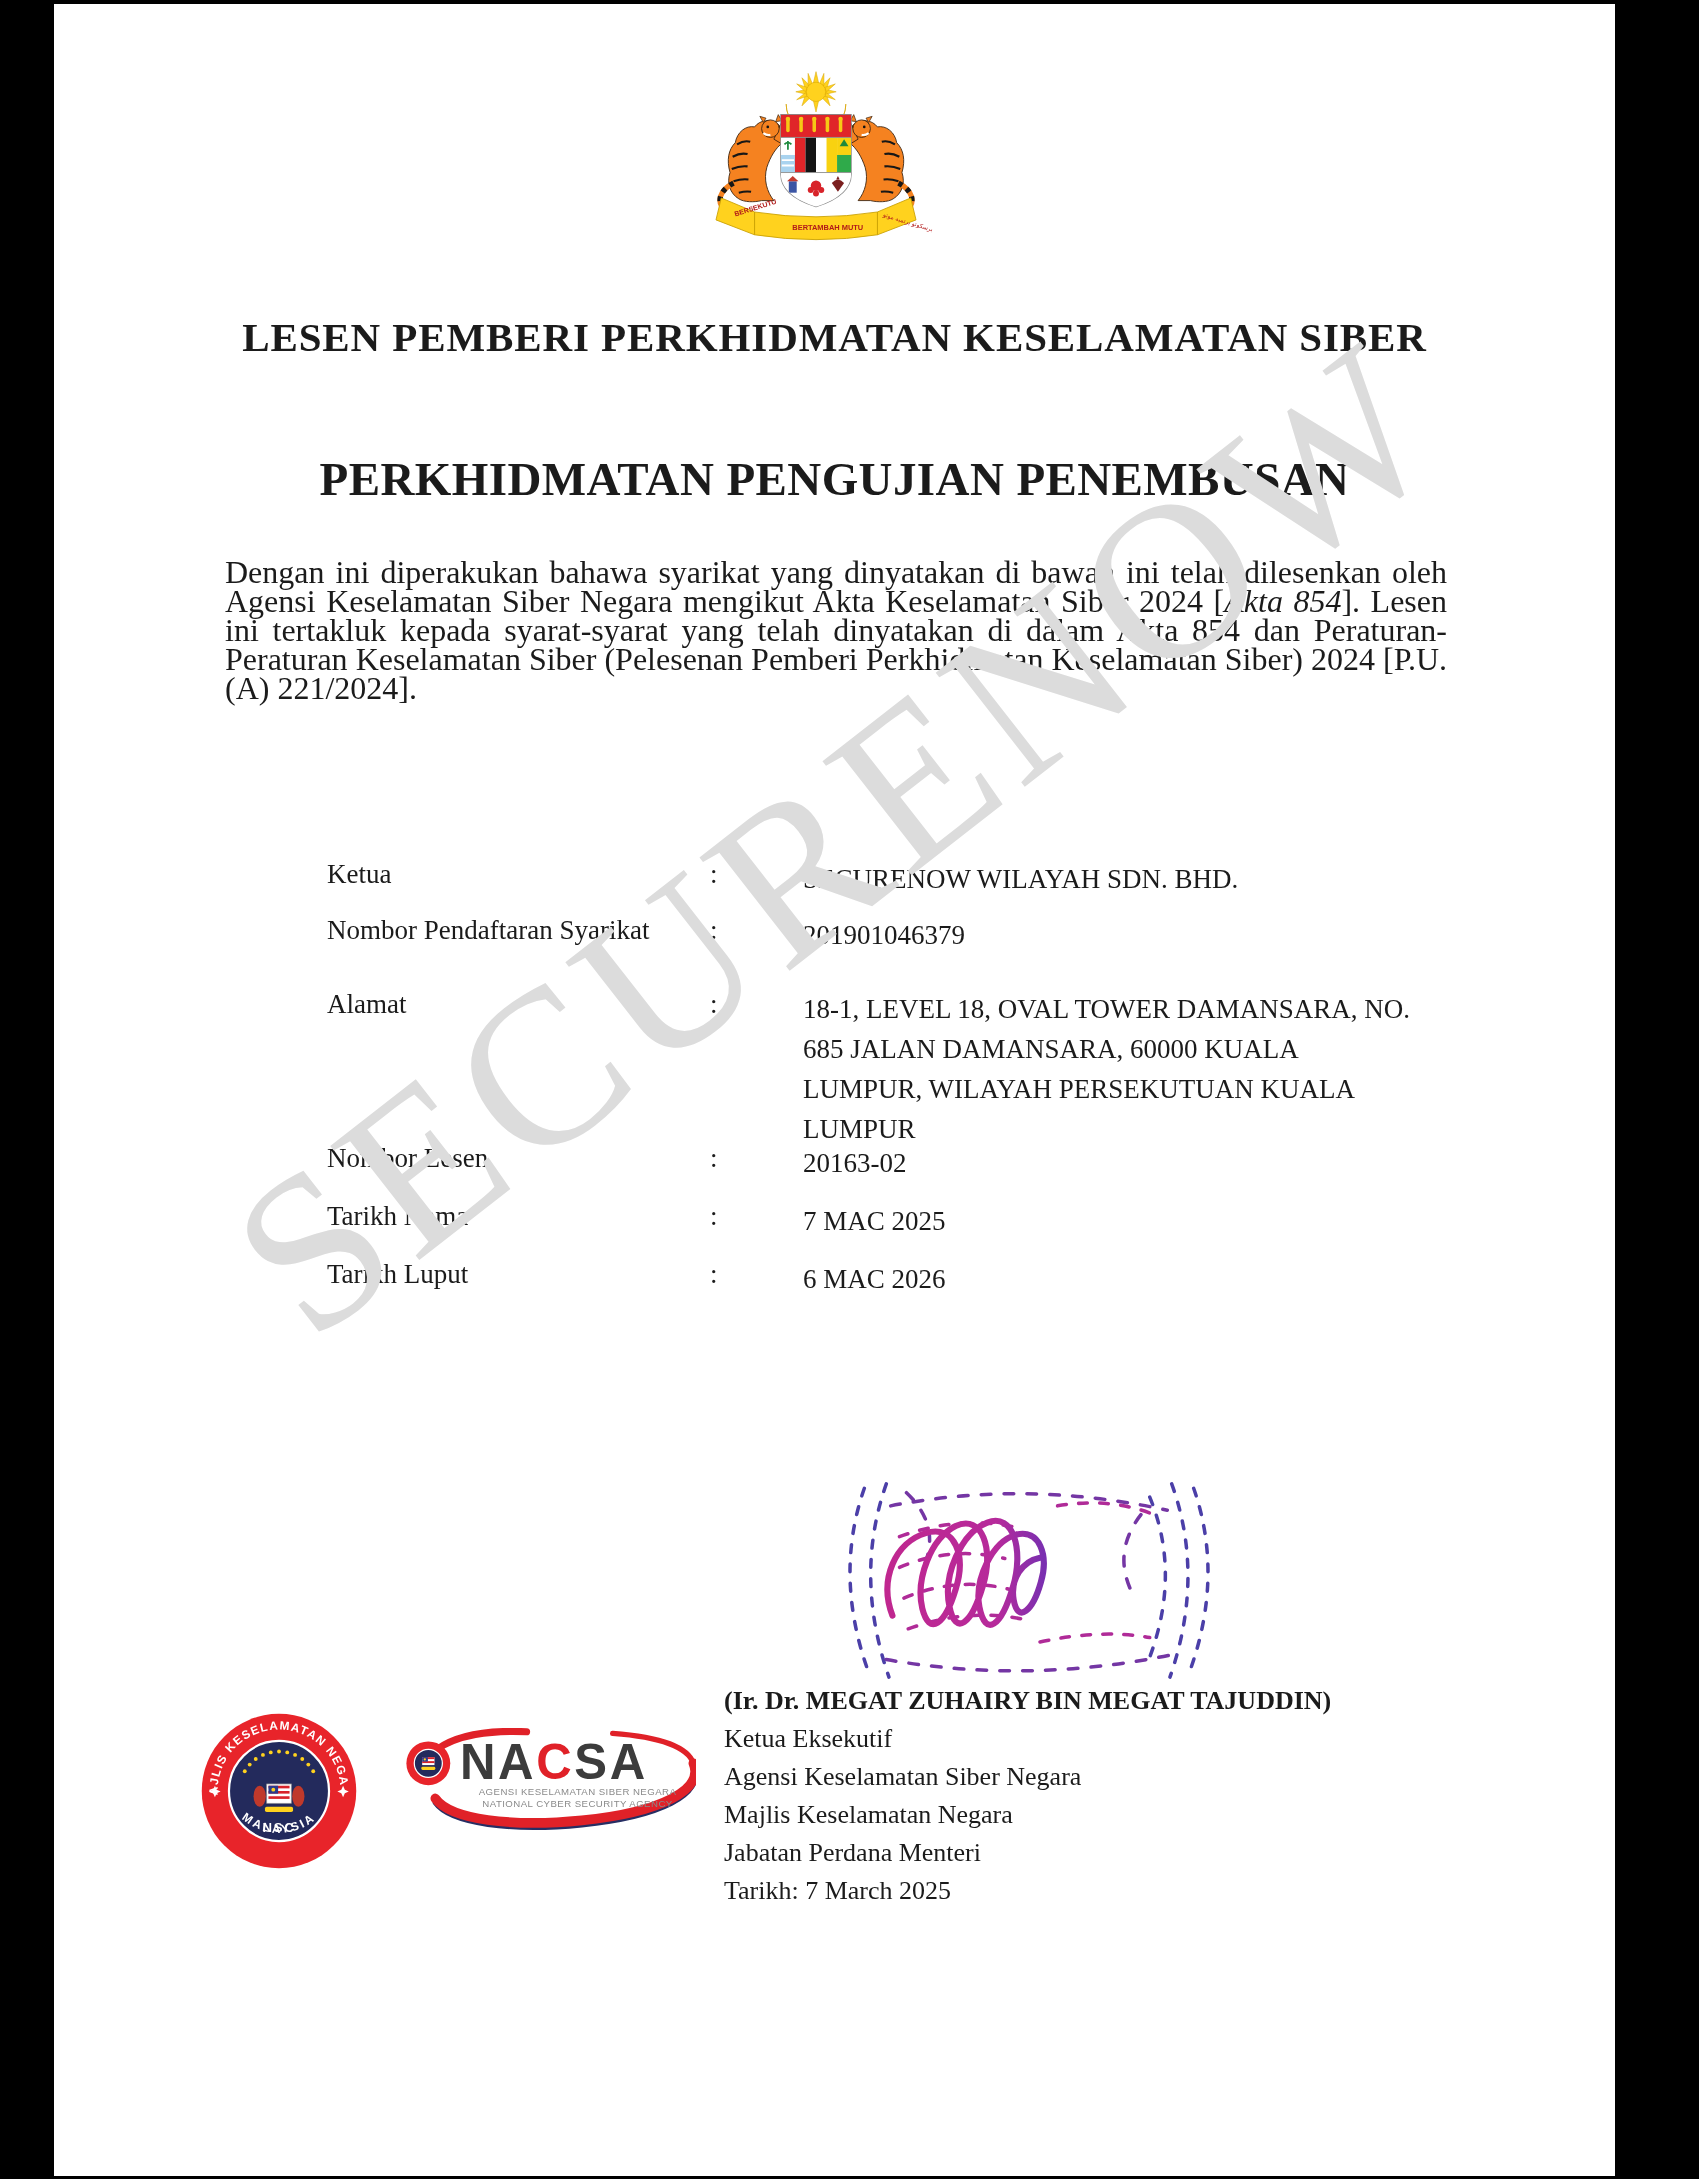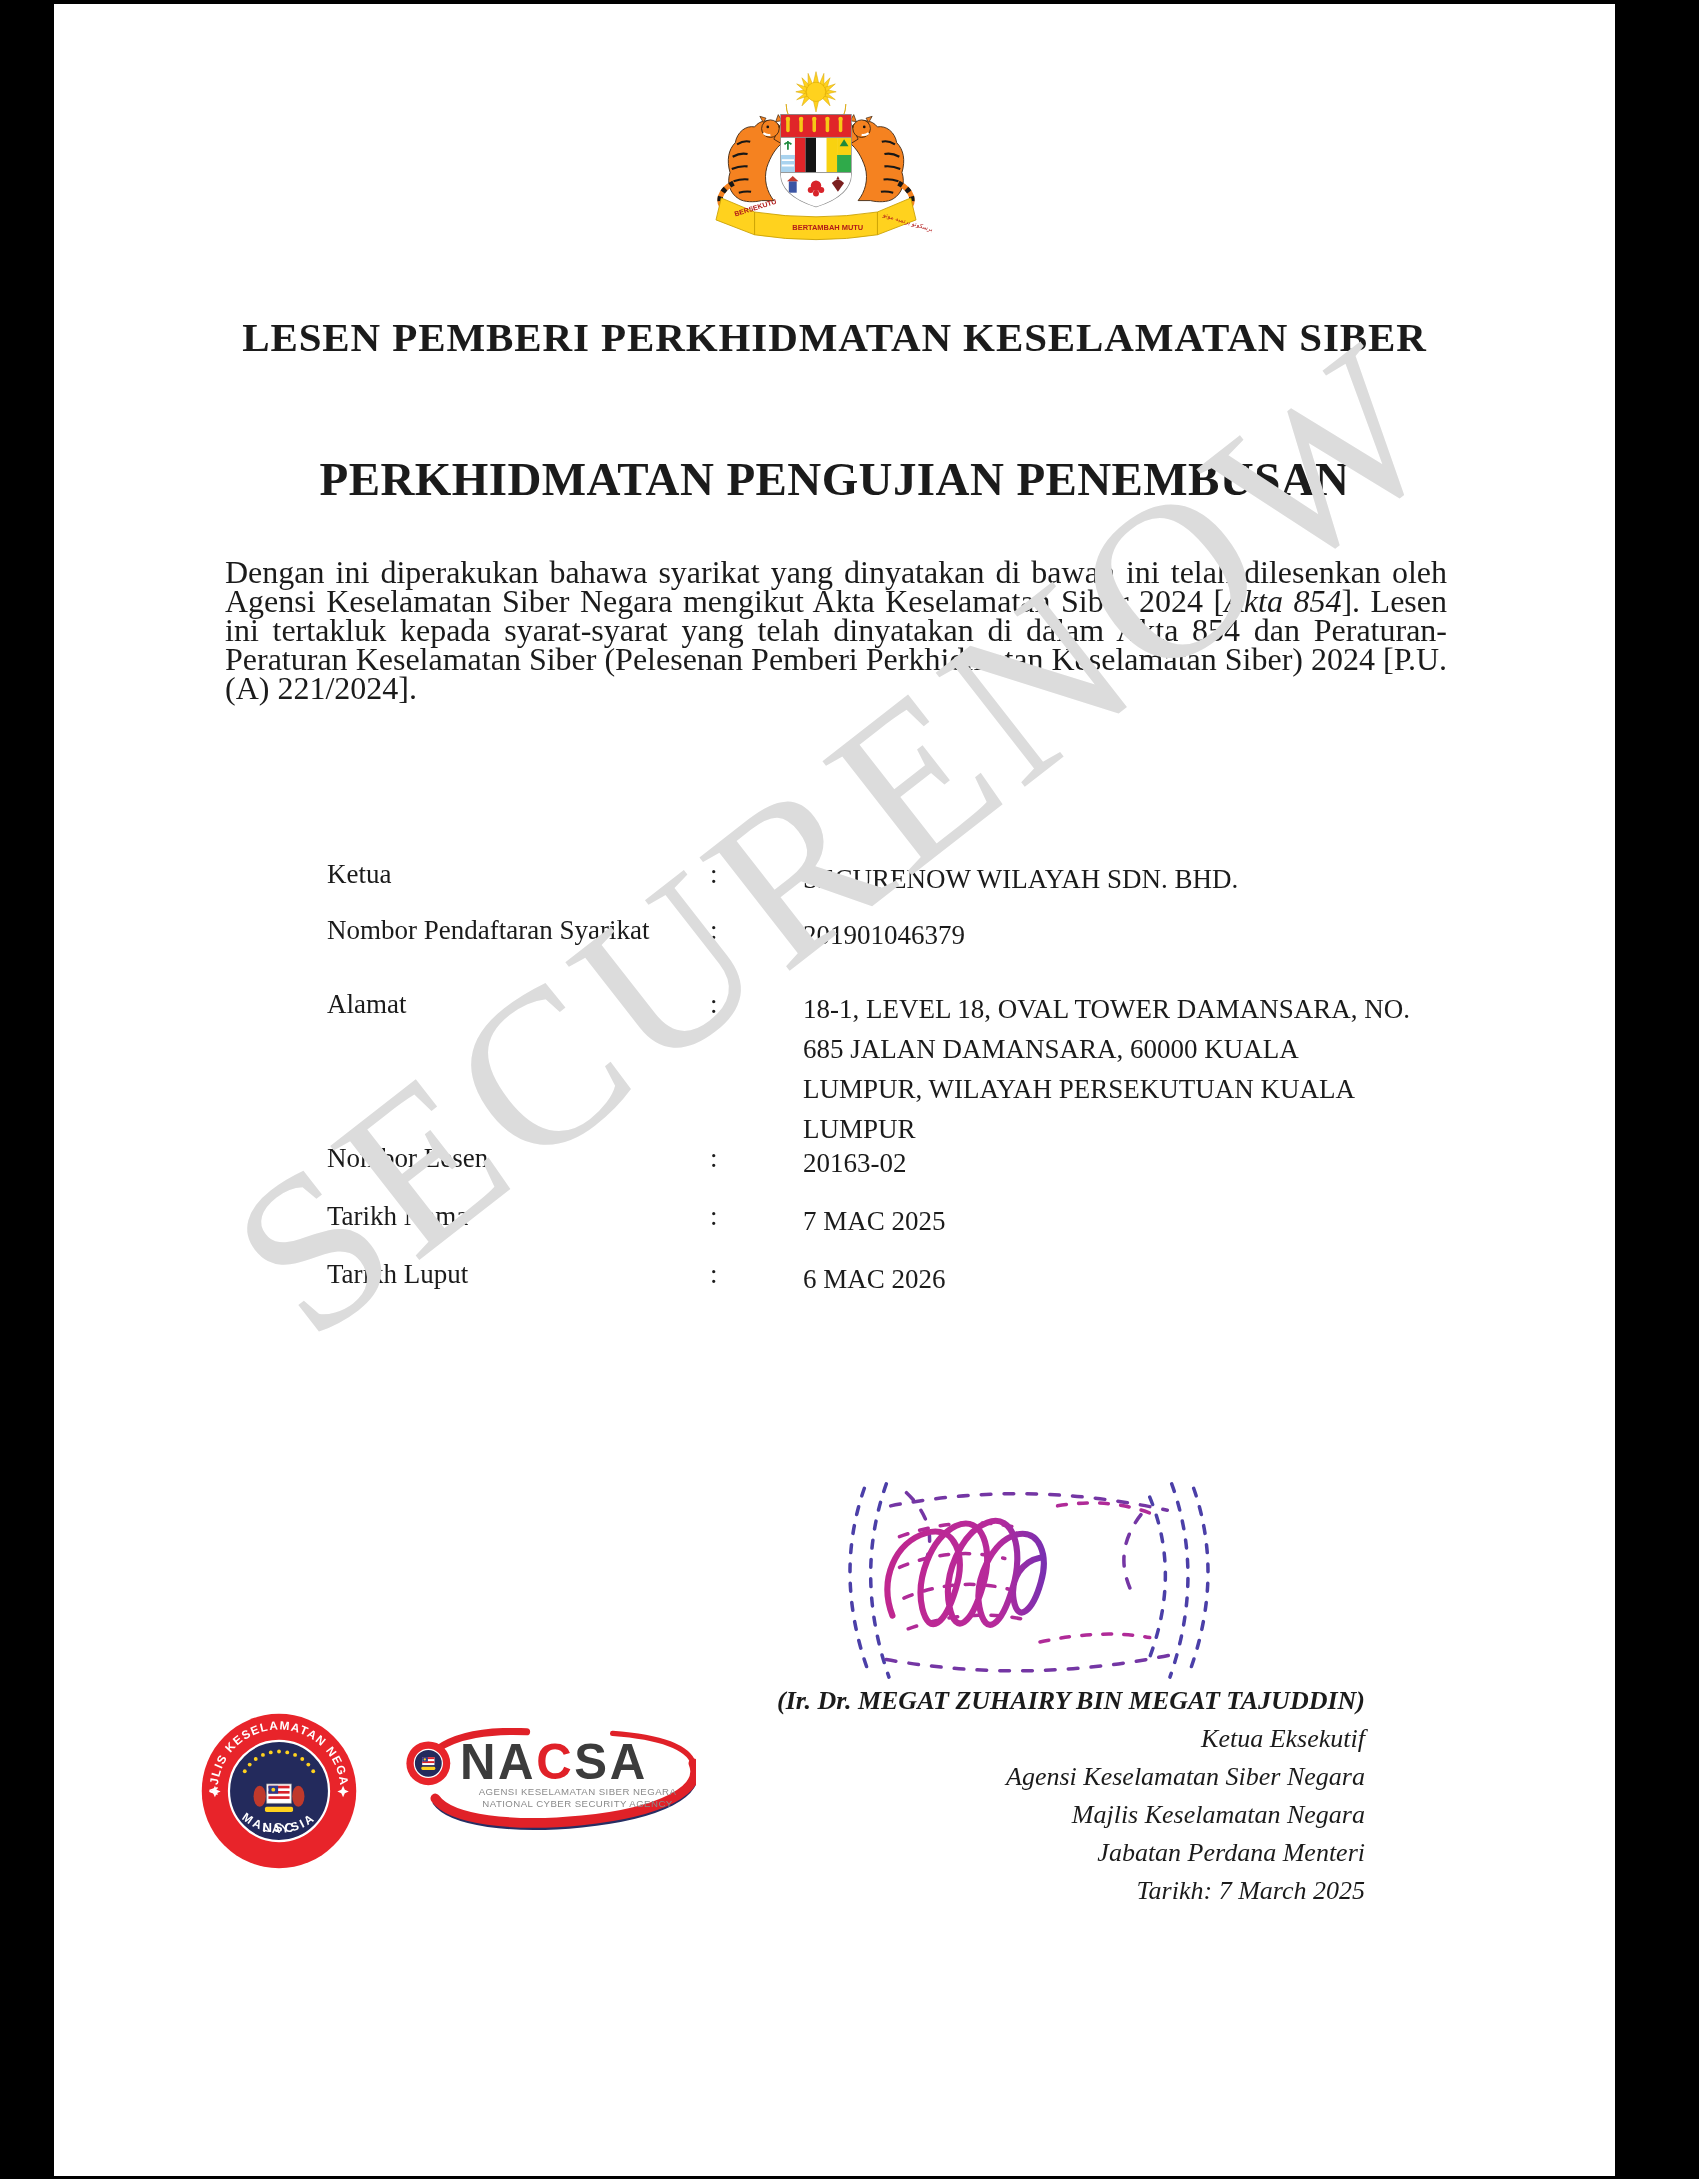--- a/index.html
+++ b/index.html
@@ -33,22 +33,22 @@
   .drow{position:absolute;left:273px;width:1176px;font-size:27px;}
   .drow .lbl{position:absolute;left:0;top:0;white-space:nowrap;}
   .drow .sep{position:absolute;left:383px;top:0;}
   .drow .val{position:absolute;left:476px;top:0;width:667px;white-space:pre-line;line-height:40px;}
   .nota{
     left:171px;top:1368px;width:1222px;
     font-size:28px;line-height:37px;text-align:justify;
   }
   .sigimg{left:784px;top:1471px;width:382px;height:211px;}
   .sigblock{
-    left:670px;top:1678px;width:641px;text-align:right;
-    font-size:26px;line-height:38px;font-style:italic;
+    left:670px;top:1678px;width:641px;text-align:left;
+    font-size:26px;line-height:38px;
   }
   .sigblock .name{font-weight:bold;font-size:26px;}
   .nsc{left:146px;top:1708px;width:158px;height:158px;}
   .nacsa{left:348px;top:1724px;width:294px;height:104px;}
   .watermark{
     left:784px;top:835px;
     transform:translate(-50%,-50%) rotate(-38deg);
     transform-origin:center;
     font-size:221px;letter-spacing:8.8px;
     color:#dcdcdc;white-space:nowrap;

